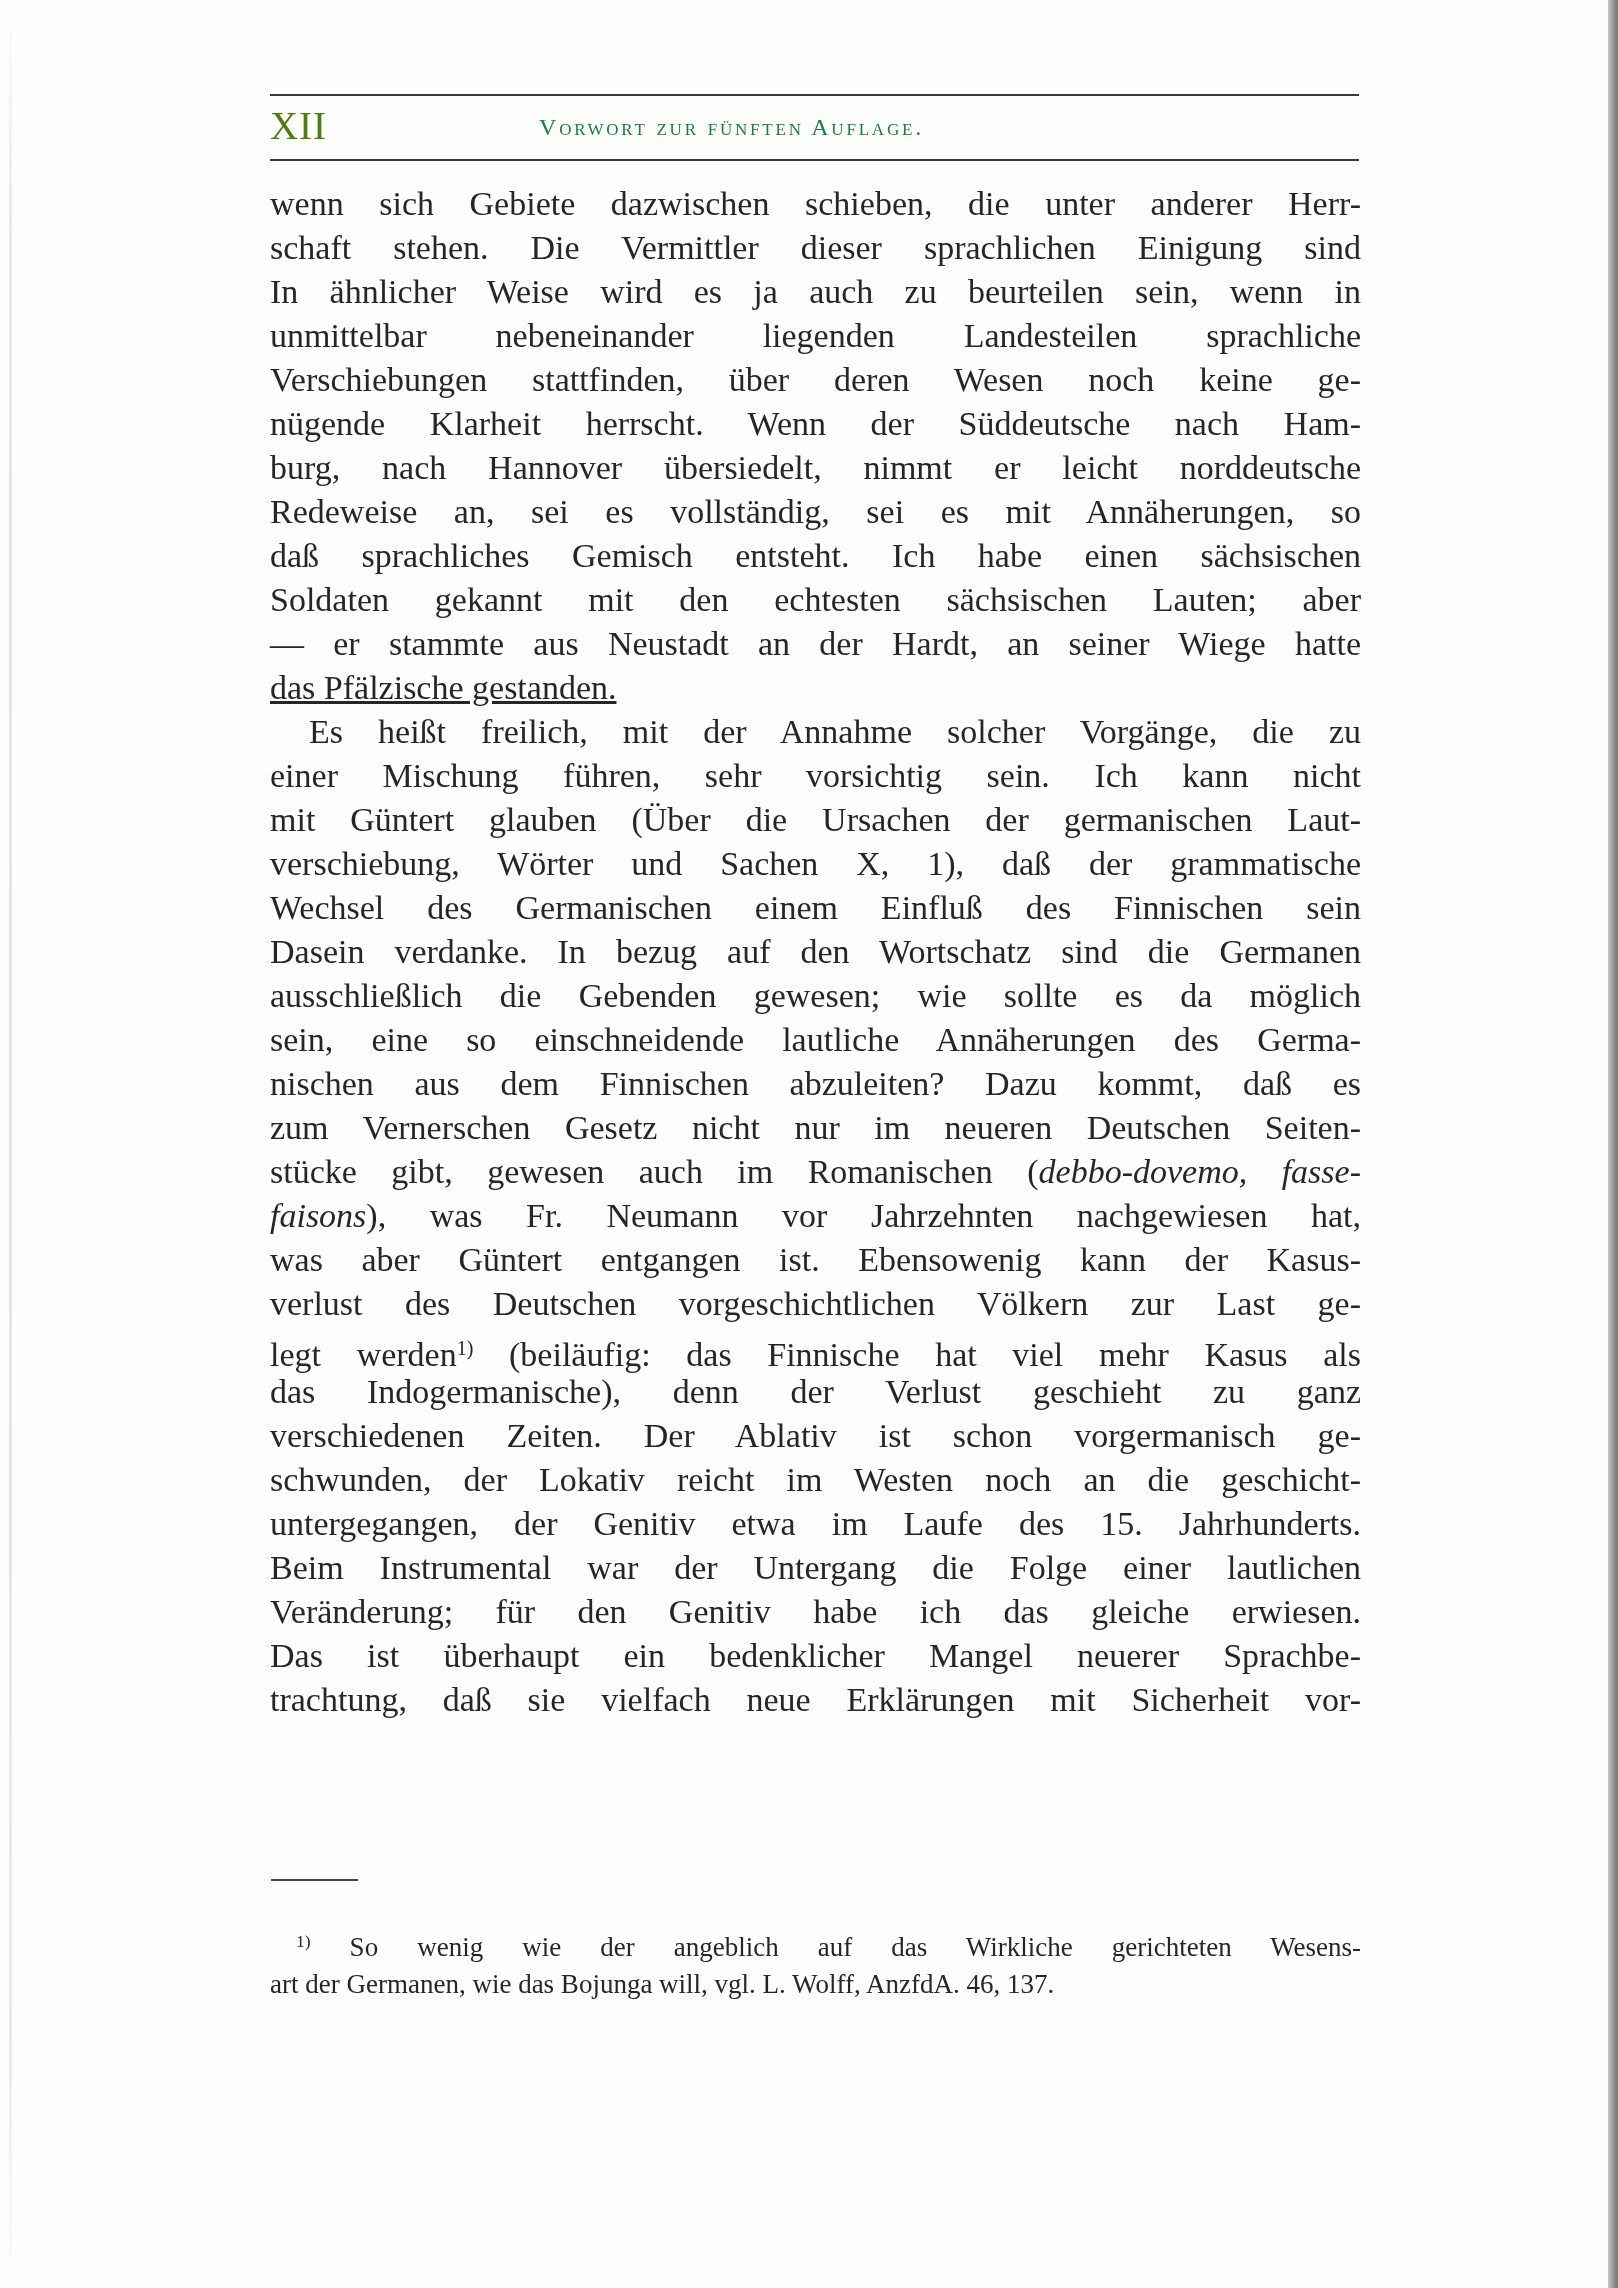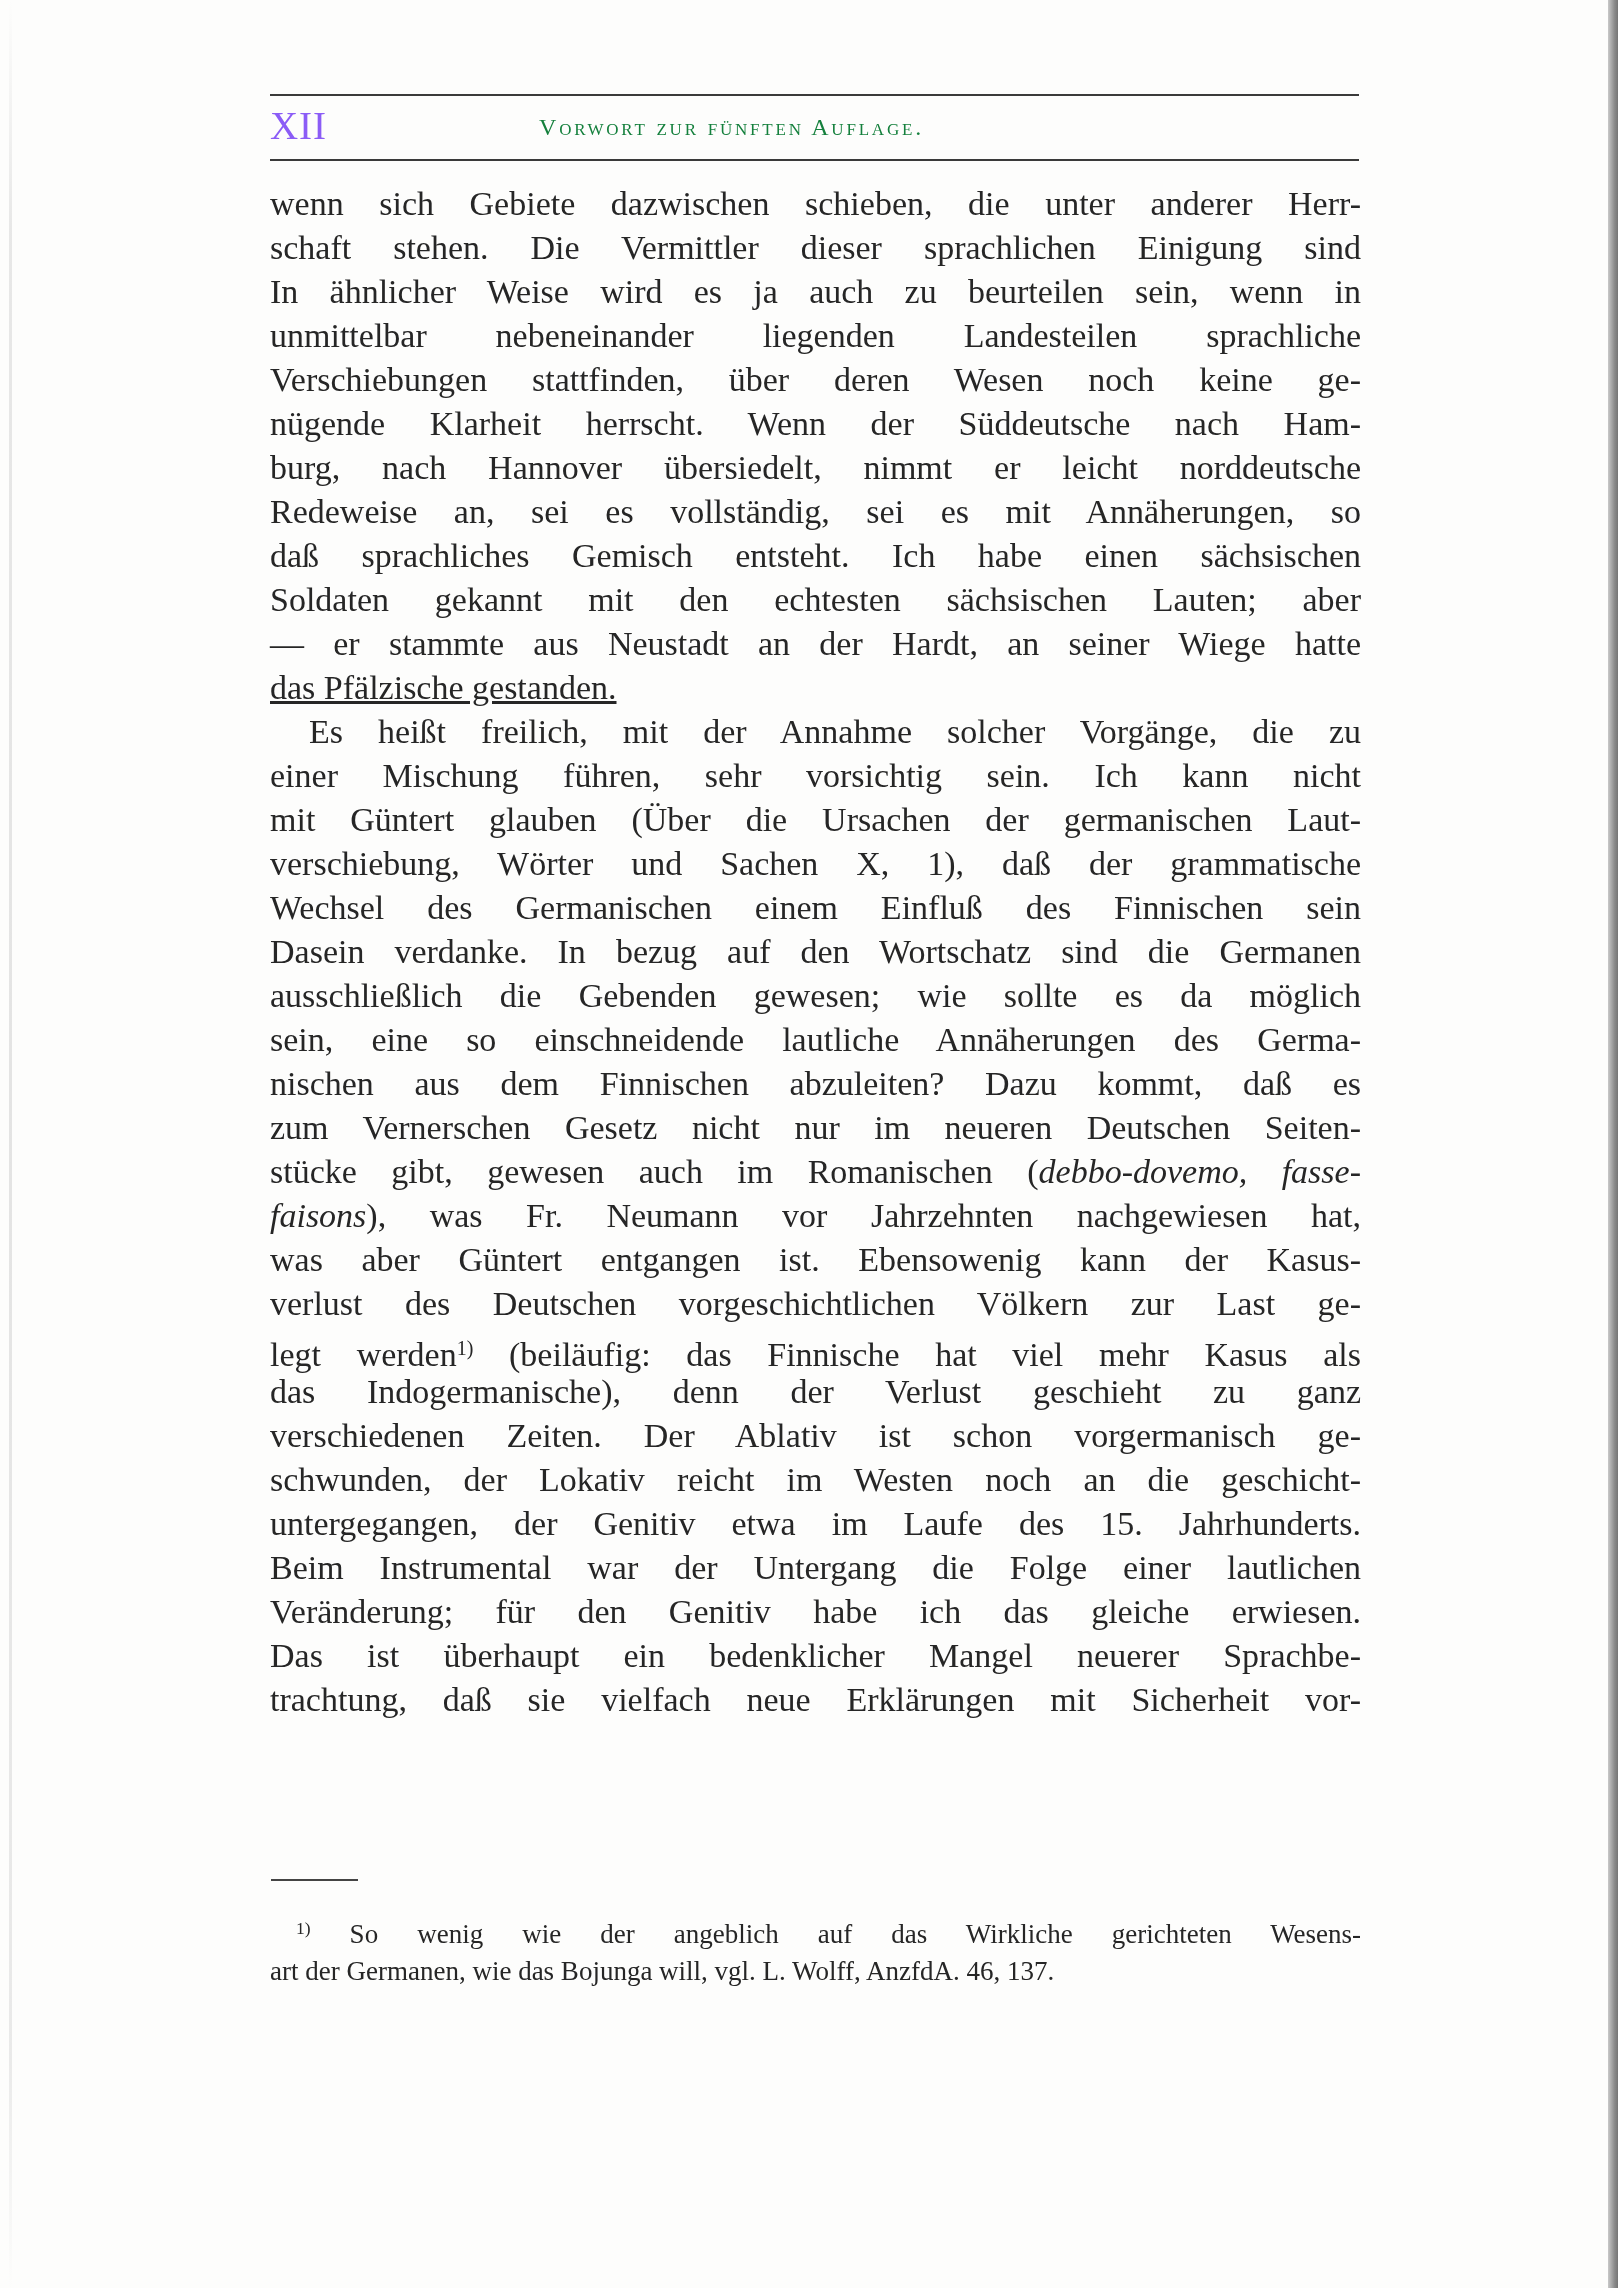--- a/index.html
+++ b/index.html
@@ -25,21 +25,21 @@
     background: #3a3a3a;
   }
   .rule.top { top: 94px; }
   .rule.bottom { top: 159px; }
 
   .running-head {
     position: absolute; left: 270px; top: 103px; width: 1089px; height: 48px;
   }
   .page-number {
     position: absolute; left: 0; top: 0;
-    font-size: 39px; letter-spacing: 0.9px; color: #8b5cf6;
+    font-size: 39px; letter-spacing: 0.9px; color: #4d7c0f;
   }
   .running-title {
     position: absolute; left: 269px; top: 11px;
     font-size: 24px; letter-spacing: 2.8px; color: #15803d;
     font-variant: small-caps;
   }
 
   .body-text {
     position: absolute; left: 270px; top: 182px; width: 1091px;
   }
@@ -53,21 +53,21 @@
   .line i { font-style: italic; }
   sup.fn { font-size: 20px; vertical-align: 11px; }
 
   .footnote-rule {
     position: absolute; left: 271px; top: 1879px; width: 87px; height: 1.8px; background: #444;
   }
   .footnotes {
     position: absolute; left: 270px; top: 1913px; width: 1091px;
   }
   .fn-line {
-    display: block; height: 43px; line-height: 30px;
+    display: block; height: 43px; line-height: 56px;
     font-size: 27px; white-space: nowrap;
     text-align: justify; text-align-last: justify;
   }
   .fn-line.last { text-align-last: left; }
   .fn-line.indent { padding-left: 26px; }
   .fn-mark { font-size: 17.5px; vertical-align: 9.2px; }
 </style>
 </head>
 <body>
 

